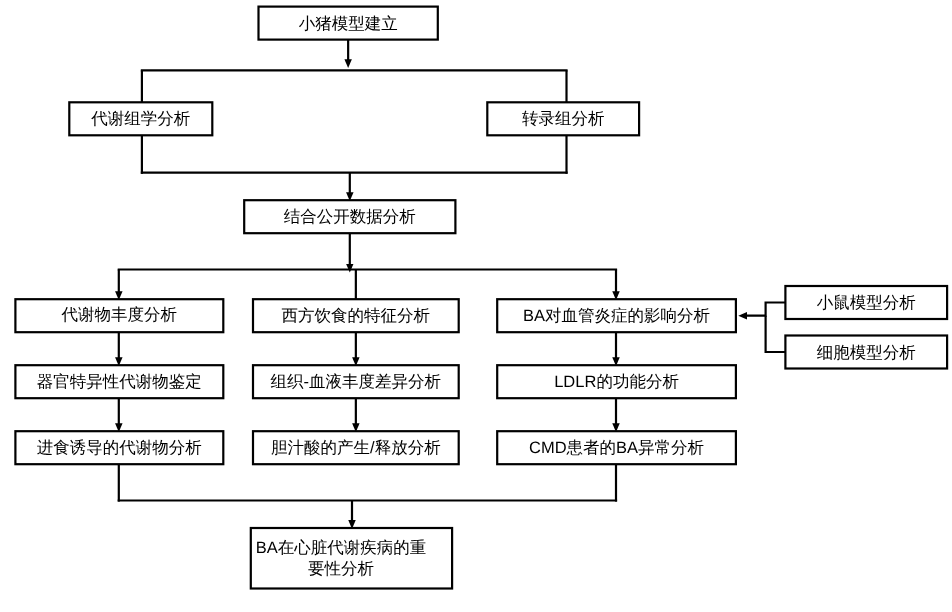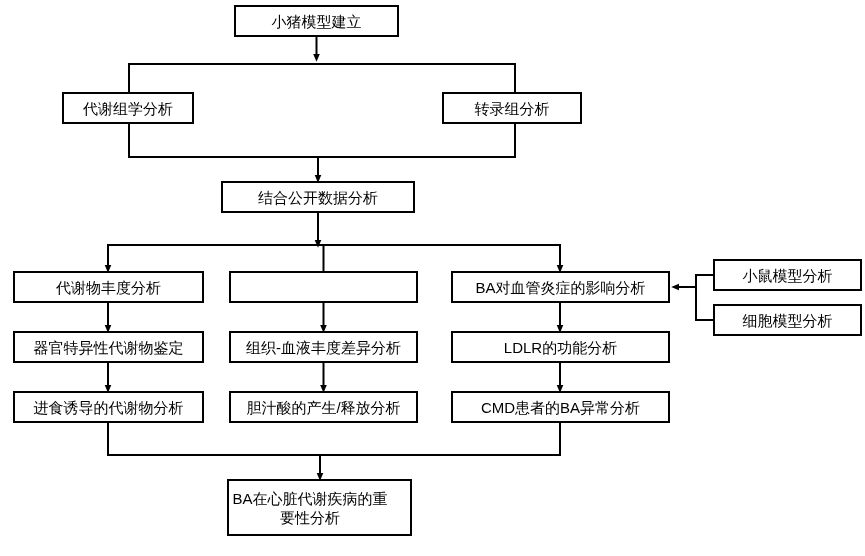--- a/index.html
+++ b/index.html
@@ -130,21 +130,22 @@
       <rect class="node-rect" x="714" y="260" width="147" height="30"></rect>
       <rect class="node-rect" x="714" y="305" width="147" height="30"></rect>
       <rect class="node-rect" x="228" y="480" width="183" height="55"></rect>
     </g>
   </svg>
 
   <div class="node-label" style="left:235px; top:6px;   width:163px; height:30px;">小猪模型建立</div>
   <div class="node-label" style="left:63px;  top:93px;  width:130px; height:30px;">代谢组学分析</div>
   <div class="node-label" style="left:443px; top:93px;  width:138px; height:30px;">转录组分析</div>
   <div class="node-label" style="left:222px; top:182px; width:192px; height:30px;">结合公开数据分析</div>
-  <div class="node-label" style="left:14px;  top:272px; width:189px; height:30px;">代谢物丰度分析</div>
+  <div class="node-label" style="left:14px;  top:272px; width:189px; height:30px;font-family:Liberation Serif, serif;">代谢物丰度分析</div>
+  <div class="node-label" style="left:230px; top:272px; width:187px; height:30px;">西方饮食的特征分析</div>
   <div class="node-label" style="left:452px; top:272px; width:217px; height:30px;">BA对血管炎症的影响分析</div>
   <div class="node-label" style="left:14px;  top:332px; width:189px; height:30px;">器官特异性代谢物鉴定</div>
   <div class="node-label" style="left:230px; top:332px; width:187px; height:30px;">组织-血液丰度差异分析</div>
   <div class="node-label" style="left:452px; top:332px; width:217px; height:30px;text-align:right;">LDLR的功能分析</div>
   <div class="node-label" style="left:14px;  top:392px; width:189px; height:30px;">进食诱导的代谢物分析</div>
   <div class="node-label" style="left:230px; top:392px; width:187px; height:30px;">胆汁酸的产生/释放分析</div>
   <div class="node-label" style="left:452px; top:392px; width:217px; height:30px;text-align:center;">CMD患者的BA异常分析</div>
   <div class="node-label" style="left:714px; top:260px; width:147px; height:30px;">小鼠模型分析</div>
   <div class="node-label" style="left:714px; top:305px; width:147px; height:30px;">细胞模型分析</div>
   <div class="node-label" style="left:228px; top:480px; width:164px; height:55px;">BA在心脏代谢疾病的重

